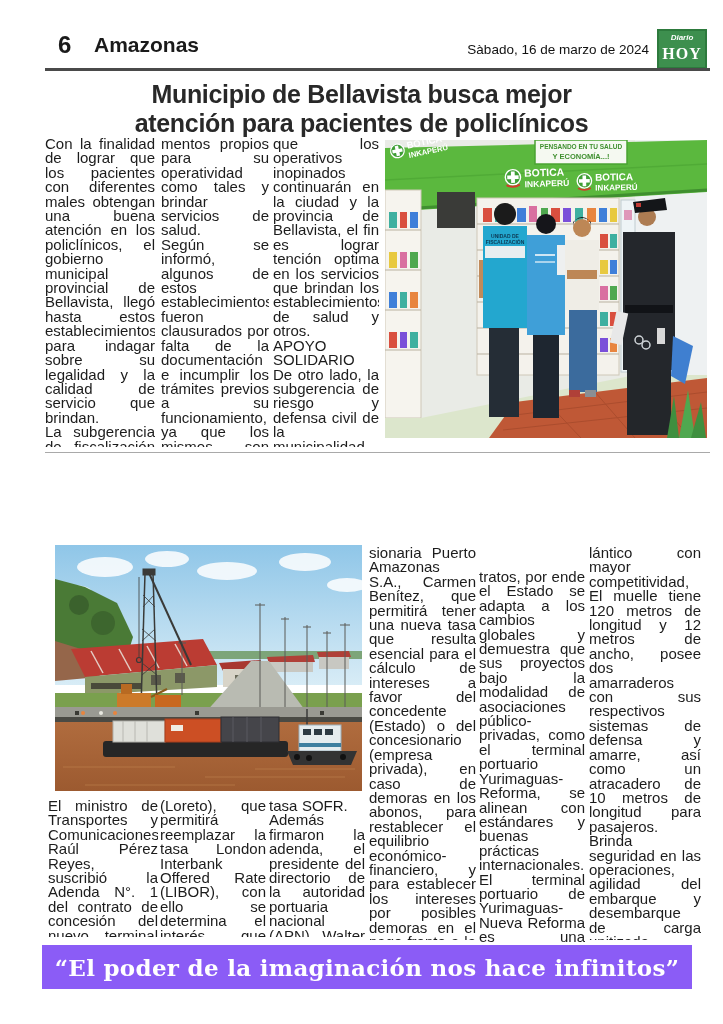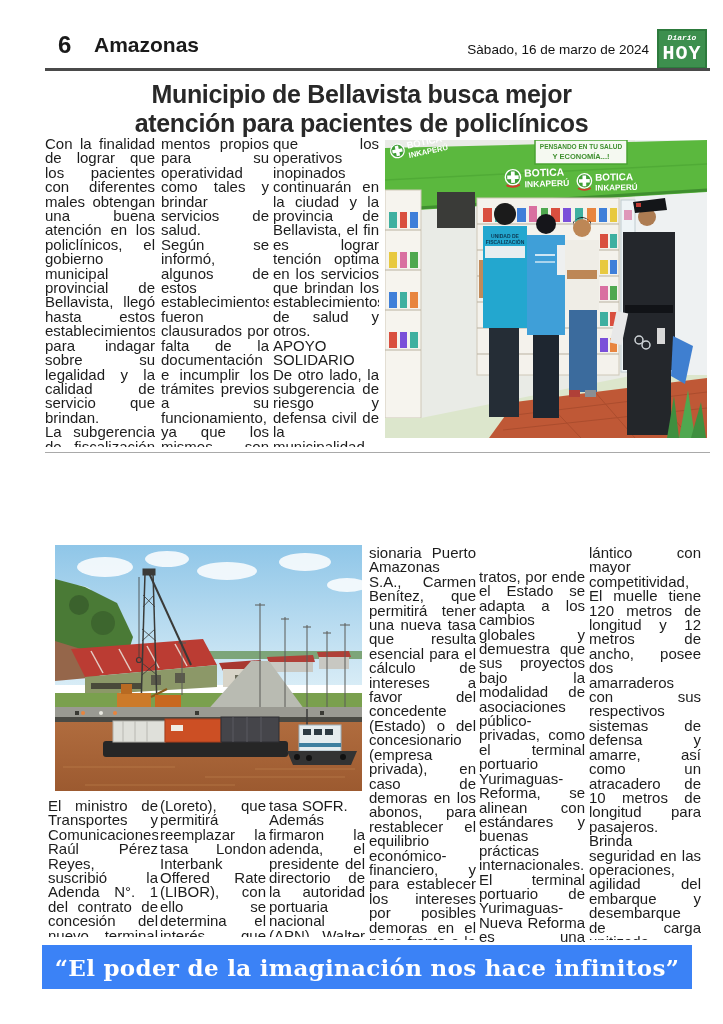--- a/index.html
+++ b/index.html
@@ -7,22 +7,22 @@
   .page {
     position:relative; width:723px; height:1024px; background:#ffffff;
     font-family:"Liberation Sans", sans-serif; color:#1c1c1c; overflow:hidden;
   }
   
   .page-num { position:absolute; left:58px; top:31px; font-size:24px; font-weight:bold; color:#1a1a1a; }
   .section-title { position:absolute; left:94px; top:33px; font-size:21px; font-weight:bold; color:#1a1a1a; }
   .header-right { position:absolute; right:16px; top:29px; display:flex; align-items:center; gap:8px; }
   .date { font-size:13.5px; color:#111;margin-left:20px; }
   .logo { width:50px; height:40px; background:#3d8f4e; border:2px solid #2d7a3d; color:#fff; text-align:center; padding-top:2px; }
-  .logo .diario { display:block; font-family:Liberation Mono, monospace; font-style:italic; font-weight:bold; font-size:8px; line-height:9px; }
-  .logo .hoy { display:block; font-family:Liberation Mono, monospace; font-weight:bold; font-size:20px; line-height:23px; letter-spacing:1px; }
+  .logo .diario { display:block; font-family:Liberation Sans, sans-serif; font-style:italic; font-weight:bold; font-size:8px; line-height:9px; }
+  .logo .hoy { display:block; font-family:Liberation Serif, serif; font-weight:bold; font-size:16px; line-height:23px; letter-spacing:1px; }
   .header-rule { position:absolute; left:45px; top:68px; width:665px; height:3px; background:#4a4a4a; }
   
   .headline { position:absolute; left:0; width:723px; text-align:center; font-weight:bold; color:#282828; font-size:25px; line-height:29px; letter-spacing:-0.3px; }
   .headline span { display:block; }
   .h1-a1 { top:80px; }
   .h1-a2 { top:461px; }
   
   .col {
     position:absolute; font-size:15px; line-height:14.4px; text-align:justify;
     color:#1c1c1c; white-space:pre-line; overflow:hidden; word-spacing:0.4px;
@@ -39,21 +39,21 @@
   .a2cA { left:48px;  width:110px; }
   .a2cB { left:160px; width:106px; }
   .a2cC { left:269px; width:96px; }
   
   .photo { position:absolute; display:block; }
   .photo1 { left:385px; top:140px; width:322px; height:298px; }
   .photo2 { left:55px; top:545px; width:307px; height:246px; }
   .divider { position:absolute; left:45px; top:452px; width:665px; height:1px; background:#a9a9a9; }
   
   .quote-banner {
-    position:absolute; left:42px; top:945px; width:650px; height:44px; background:#3b82f6;
+    position:absolute; left:42px; top:945px; width:650px; height:44px; background:#8b5cf6;
     color:#ffffff; display:flex; align-items:center; justify-content:center;
     font-family:"DejaVu Serif", serif; font-weight:bold; font-size:23px; letter-spacing:0.3px;
   }
 </style>
 </head>
 <body>
 
 <div class="page">
 
   <div class="page-num">6</div>

